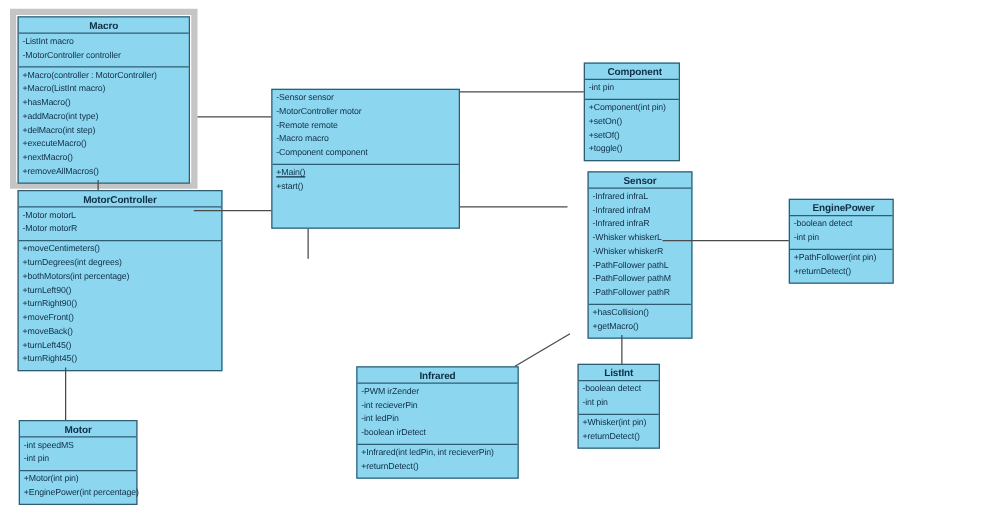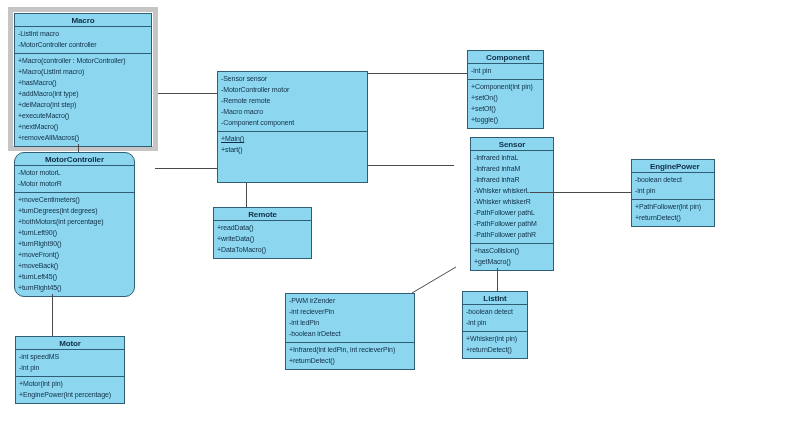--- a/index.html
+++ b/index.html
@@ -64,40 +64,40 @@
         <div class="line">+Macro(ListInt macro)</div>
         <div class="line">+hasMacro()</div>
         <div class="line">+addMacro(int type)</div>
         <div class="line">+delMacro(int step)</div>
         <div class="line">+executeMacro()</div>
         <div class="line">+nextMacro()</div>
         <div class="line">+removeAllMacros()</div>
       </div>
   </div>
 
-  <div class="uml-class" style="left:14px;top:152px;width:121px;border-radius:10px;">
+  <div class="uml-class" style="left:14px;top:152px;width:164px;">
     <div class="uml-title">MotorController</div>
     <div class="sect">
         <div class="line">-Motor motorL</div>
         <div class="line">-Motor motorR</div>
       </div>
     <div class="sect">
         <div class="line">+moveCentimeters()</div>
         <div class="line">+turnDegrees(int degrees)</div>
         <div class="line">+bothMotors(int percentage)</div>
         <div class="line">+turnLeft90()</div>
         <div class="line">+turnRight90()</div>
         <div class="line">+moveFront()</div>
         <div class="line">+moveBack()</div>
         <div class="line">+turnLeft45()</div>
         <div class="line">+turnRight45()</div>
       </div>
   </div>
 
-  <div class="uml-class" style="left:15px;top:336px;width:110px;">
+  <div class="uml-class" style="left:15px;top:336px;width:95px;">
     <div class="uml-title">Motor</div>
     <div class="sect">
         <div class="line">-int speedMS</div>
         <div class="line">-int pin</div>
       </div>
     <div class="sect">
         <div class="line">+Motor(int pin)</div>
         <div class="line">+EnginePower(int percentage)</div>
       </div>
   </div>
@@ -109,29 +109,20 @@
         <div class="line">-Remote remote</div>
         <div class="line">-Macro macro</div>
         <div class="line">-Component component</div>
       </div>
     <div class="sect">
         <div class="line u">+Main()</div>
         <div class="line">+start()</div>
       </div>
   </div>
 
-  <div class="uml-class" style="left:213px;top:207px;width:99px;">
-    <div class="uml-title">Remote</div>
-
-    <div class="sect">
-        <div class="line">+readData()</div>
-        <div class="line">+writeData()</div>
-        <div class="line">+DataToMacro()</div>
-      </div>
-  </div>
 
   <div class="uml-class" style="left:467px;top:50px;width:77px;">
     <div class="uml-title">Component</div>
     <div class="sect">
         <div class="line">-int pin</div>
       </div>
     <div class="sect">
         <div class="line">+Component(int pin)</div>
         <div class="line">+setOn()</div>
         <div class="line">+setOf()</div>
@@ -151,20 +142,21 @@
         <div class="line">-PathFollower pathM</div>
         <div class="line">-PathFollower pathR</div>
       </div>
     <div class="sect">
         <div class="line">+hasCollision()</div>
         <div class="line">+getMacro()</div>
       </div>
   </div>
 
   <div class="uml-class" style="left:285px;top:293px;width:130px;">
+    <div class="uml-title">Infrared</div>
     <div class="sect">
         <div class="line">-PWM irZender</div>
         <div class="line">-int recieverPin</div>
         <div class="line">-int ledPin</div>
         <div class="line">-boolean irDetect</div>
       </div>
     <div class="sect">
         <div class="line">+Infrared(int ledPin, int recieverPin)</div>
         <div class="line">+returnDetect()</div>
       </div>

